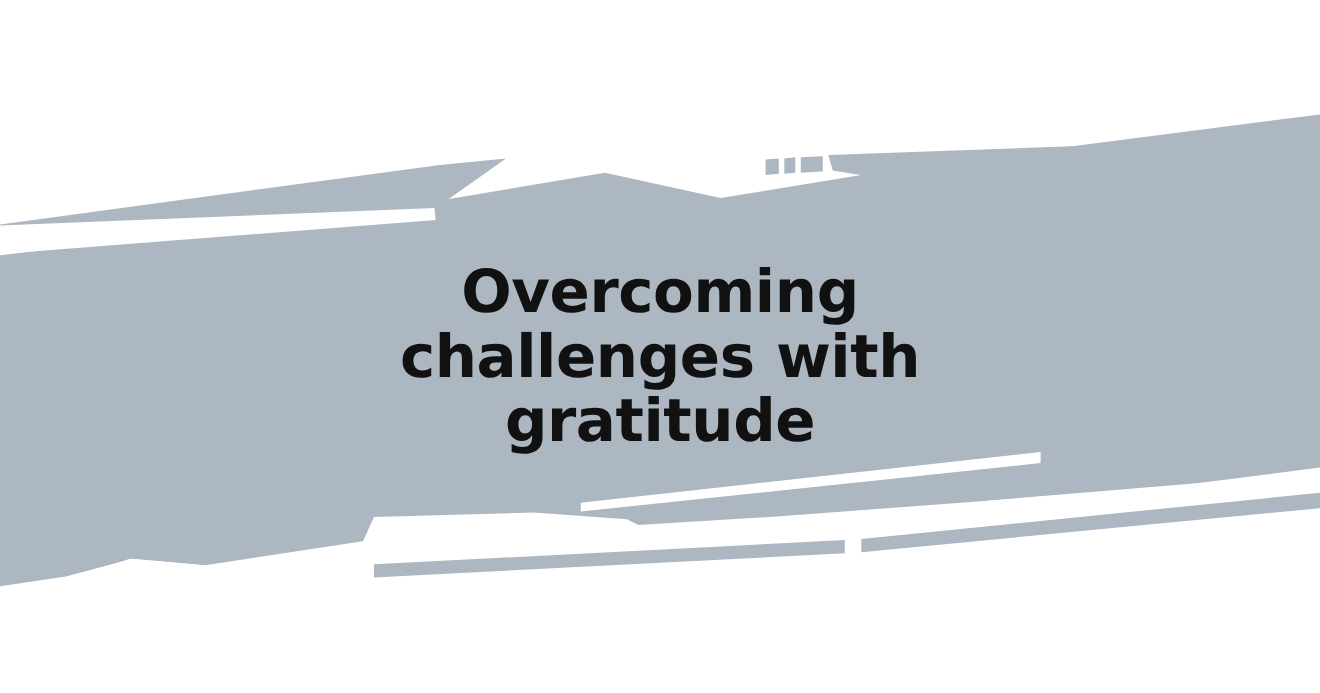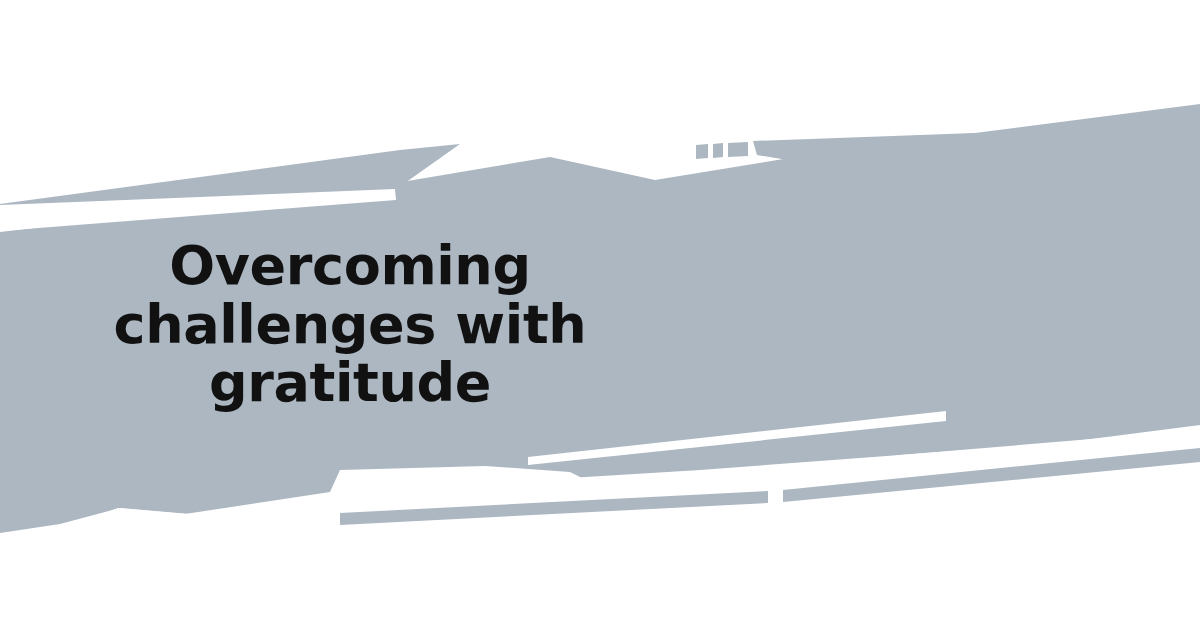--- a/index.html
+++ b/index.html
@@ -24,20 +24,21 @@
     display: block;
   }
   #title-block {
     position: absolute;
     left: 0;
     top: 0;
     width: 1200px;
     height: 630px;
     display: flex;
     align-items: center;
+    justify-content: center;
     pointer-events: none;
   }
   #title-inner {
     width: 700px;
     text-align: center;
     transform: translateY(10px);
   }
   #banner-title {
     margin: 0;
     font-family: "DejaVu Sans", "Liberation Sans", sans-serif;

